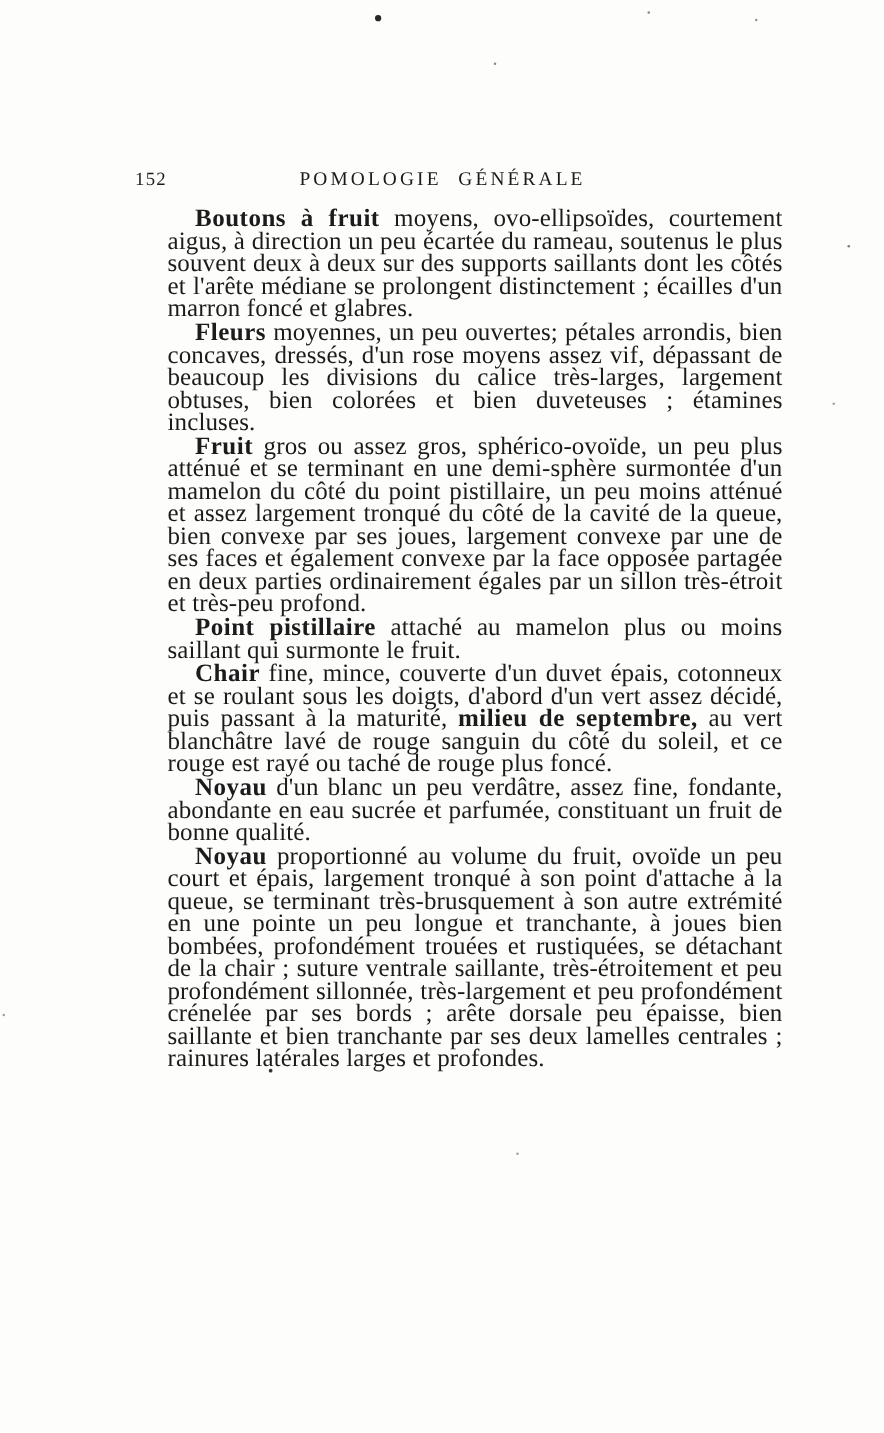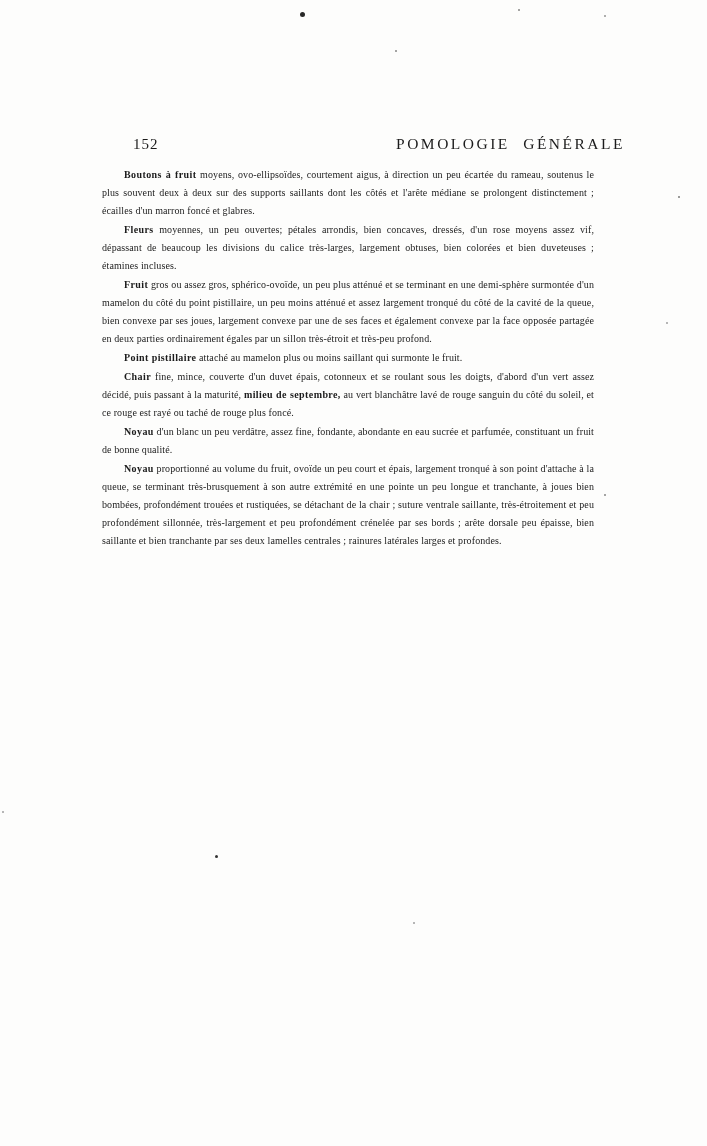--- a/index.html
+++ b/index.html
@@ -20,45 +20,45 @@
     width: 707px;
     height: 1146px;
     background: var(--paper);
     color: var(--ink);
     font-family: "Liberation Serif", "DejaVu Serif", serif;
     overflow: hidden;
   }
   .header {
     position: absolute;
     top: 135px;
-    left: 133px;
+    left: 108px;
     width: 492px;
     height: 20px;
   }
   .pagenum {
     position: absolute;
     left: 0;
     top: 1px;
     font-size: 15px;
     letter-spacing: 1px;
   }
   .running-title {
     display: block;
-    text-align: right;
+    text-align: center;
     font-size: 15.5px;
     letter-spacing: 2.5px;
     word-spacing: 7px;
     font-weight: 500;
   }
   .text-block {
     position: absolute;
     top: 166px;
-    left: 102px;
+    left: 134px;
     width: 492px;
-    font-size: 10px;
+    font-size: 20px;
     line-height: 18px;
     text-align: justify;
     letter-spacing: 0.1px;
   }
   .text-block p {
     margin: 0 0 1px 0;
     text-indent: 22px;
   }
   .lead {
     font-weight: bold;

